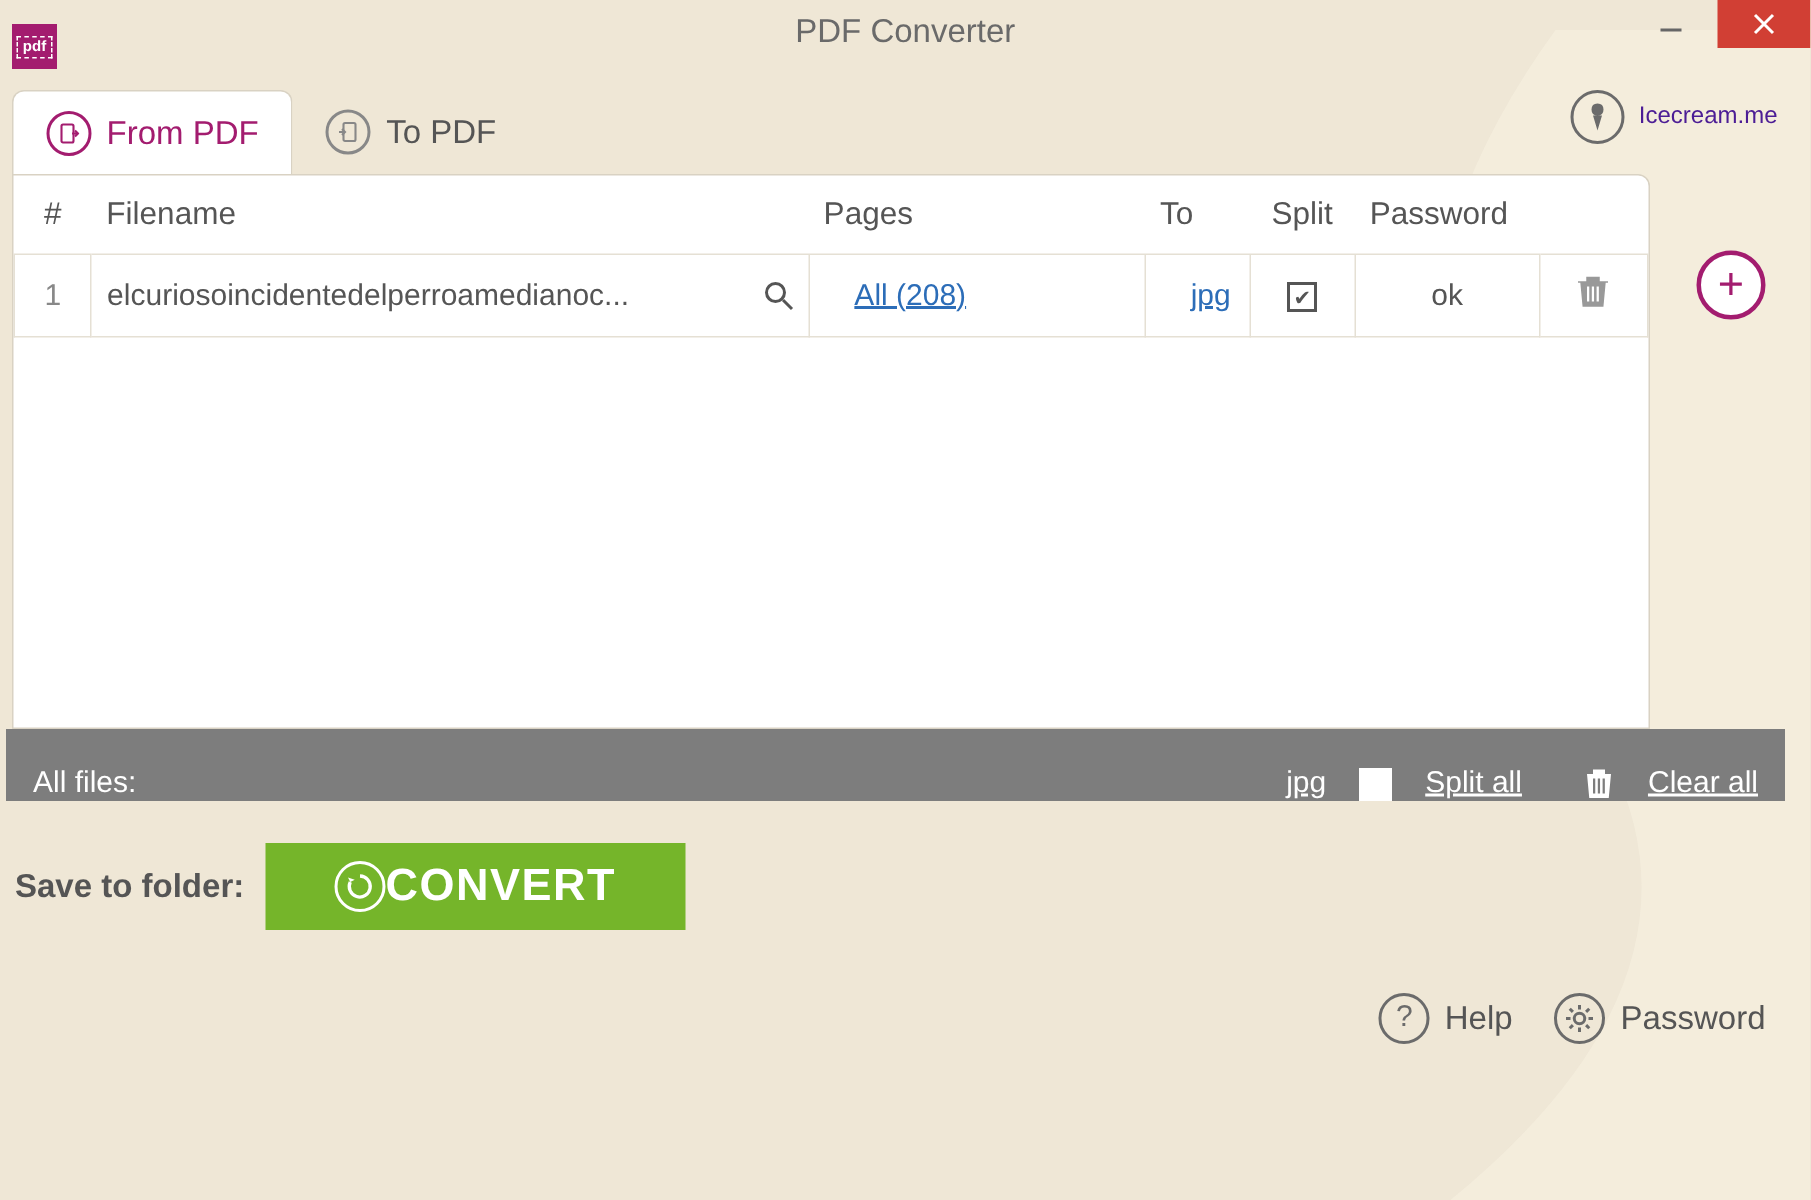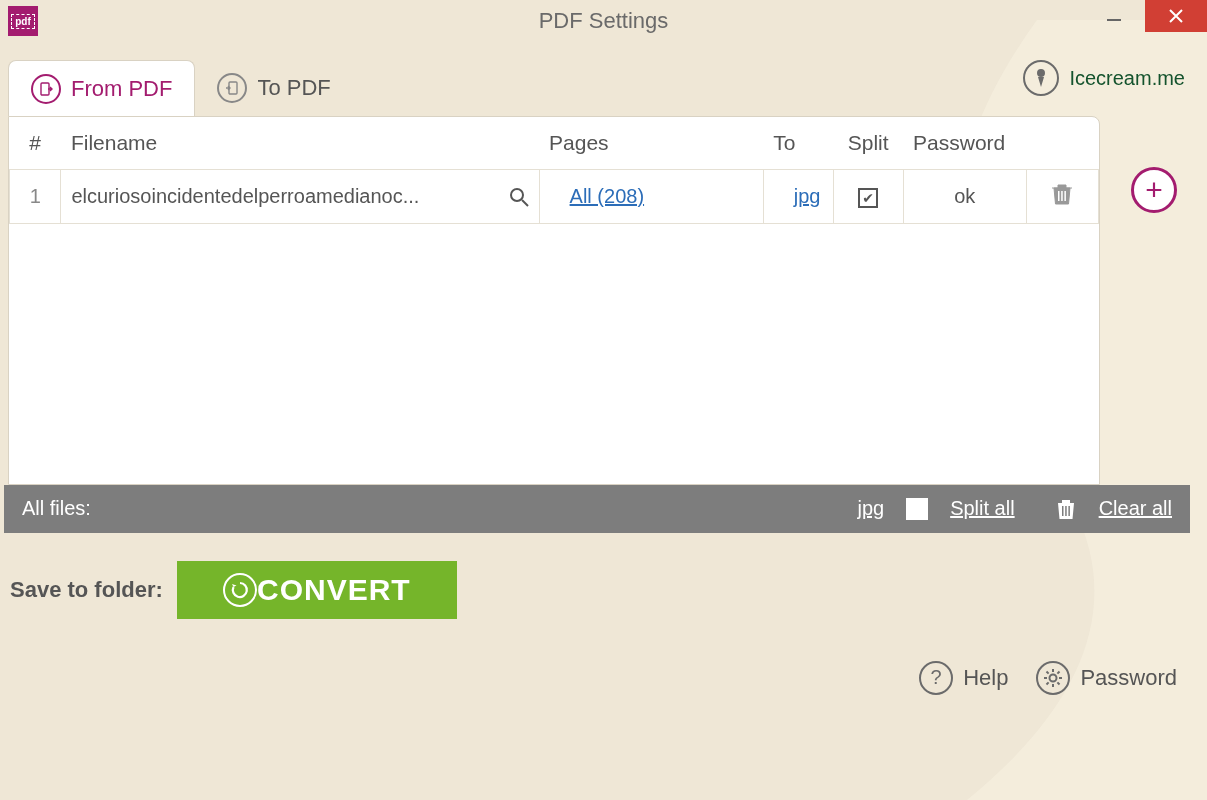--- a/index.html
+++ b/index.html
@@ -18,21 +18,21 @@
     width: 420px; height: 780px;
     pointer-events: none;
     z-index: 0;
   }
   .titlebar {
     height: 42px;
     position: relative;
     z-index: 2;
   }
   .app-icon {
-    position: absolute; left: 8px; top: 6px;
+    position: absolute; left: 8px; top: 16px;
     width: 30px; height: 30px;
     background: #a31c6f;
     display: flex; align-items: center; justify-content: center;
   }
   .app-icon span { color: #fff; font-size: 10px; font-weight: bold; border: 1px dashed #fff; padding: 1px 3px; }
   .win-title {
     position: absolute; left: 0; right: 0; top: 8px;
     text-align: center;
     font-size: 22px; color: #6a6a6a;
   }
@@ -66,21 +66,21 @@
     font-size: 13px; color: #a31c6f;
   }
   .tab-icon-circle.gray { border-color: #888; color: #888; }
   .brand { margin-left: auto; margin-right: 10px; display: flex; align-items: center; gap: 10px; }
   .brand-circle {
     width: 36px; height: 36px; border-radius: 50%;
     border: 2px solid #6b6b6b;
     display: flex; align-items: center; justify-content: center;
     font-size: 20px; color: #6b6b6b;
   }
-  .brand-link { color: #14532d; font-size: 20px; text-decoration: none; }
+  .brand-link { color: #4c1d95; font-size: 16px; text-decoration: none; }
   .table-wrap {
     background: #fff;
     border: 1px solid #d9d2c3;
     border-top-right-radius: 8px;
     width: 1092px;
     position: relative;
   }
   table { width: 100%; border-collapse: collapse; }
   thead th {
     text-align: left; font-weight: normal; color: #555;
@@ -110,21 +110,21 @@
     position: absolute; right: -78px; top: 50px;
     width: 46px; height: 46px; border-radius: 50%;
     border: 3px solid #a31c6f; background: #fff;
     display: flex; align-items: center; justify-content: center;
     cursor: pointer;
   }
   .add-btn span { color: #a31c6f; font-size: 30px; line-height: 1; font-weight: 300; }
   .footer-bar {
     background: #7d7d7d; color: #fff;
     width: 1186px; margin-left: -4px;
-    height: 48px; display: flex; align-items: center;
+    height: 48px; display: flex; align-items: flex-end;
     padding: 0 18px; font-size: 20px; gap: 22px;
   }
   .footer-bar .grow { flex: 1; }
   .footer-bar .u { text-decoration: underline; cursor: pointer; }
   .footer-chk { width: 22px; height: 22px; background: #fff; display: inline-block; cursor: pointer; }
   .footer-bar .trash path { fill: #fff; }
   .save-row {
     display: flex; align-items: center; gap: 14px;
     margin-top: 28px; padding-left: 2px; font-weight: bold;
   }
@@ -168,21 +168,21 @@
 <body>
 
 <svg class="swoosh" viewBox="0 0 420 780" preserveAspectRatio="none">
   <path d="M 250 0 Q 90 220 240 420 Q 400 600 180 780 L 420 780 L 420 0 Z" fill="#f4eddd" opacity="0.9"></path>
 </svg>
 
 <div class="titlebar">
   <div class="app-icon">
       <span>pdf</span>
     </div>
-  <div class="win-title">PDF Settings</div>
+  <div class="win-title">PDF Converter</div>
   <div class="win-controls">
     <div class="win-btn win-min">
       <svg width="18" height="18">
           <rect x="2" y="12" width="14" height="2" fill="#666"></rect>
         </svg>
     </div>
     <div class="win-btn win-close">
       <svg width="16" height="16">
           <path d="M2 2 L14 14 M14 2 L2 14" stroke="#fff" stroke-width="2"></path>
         </svg>

